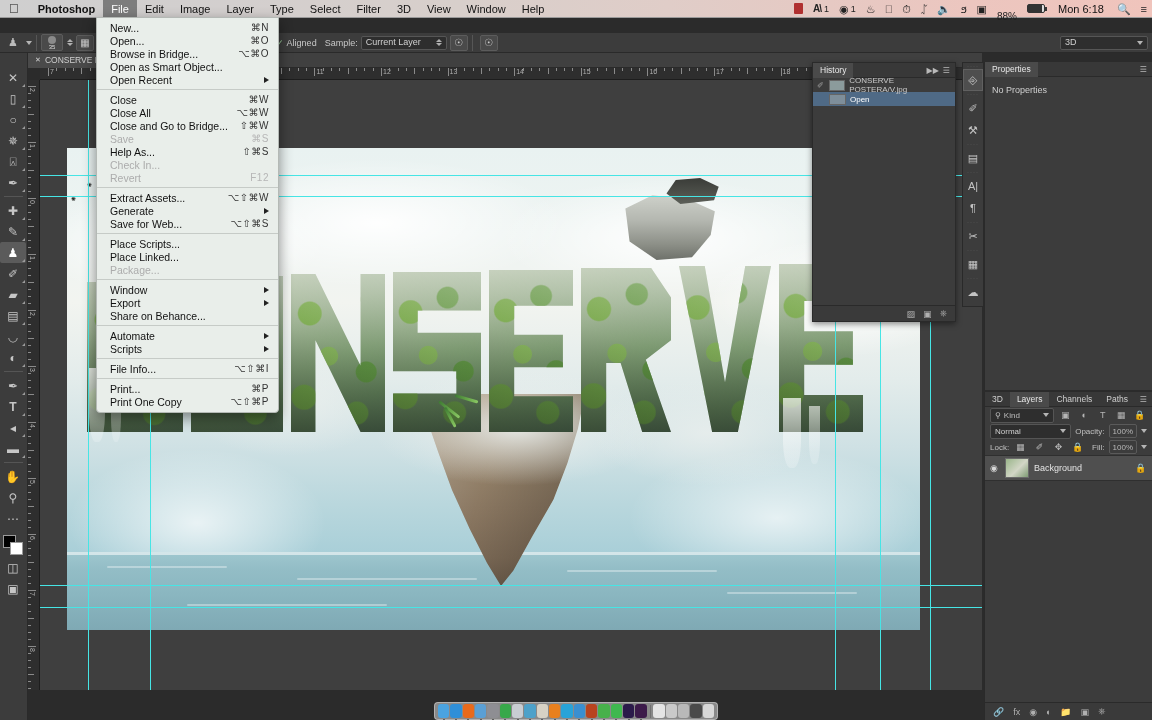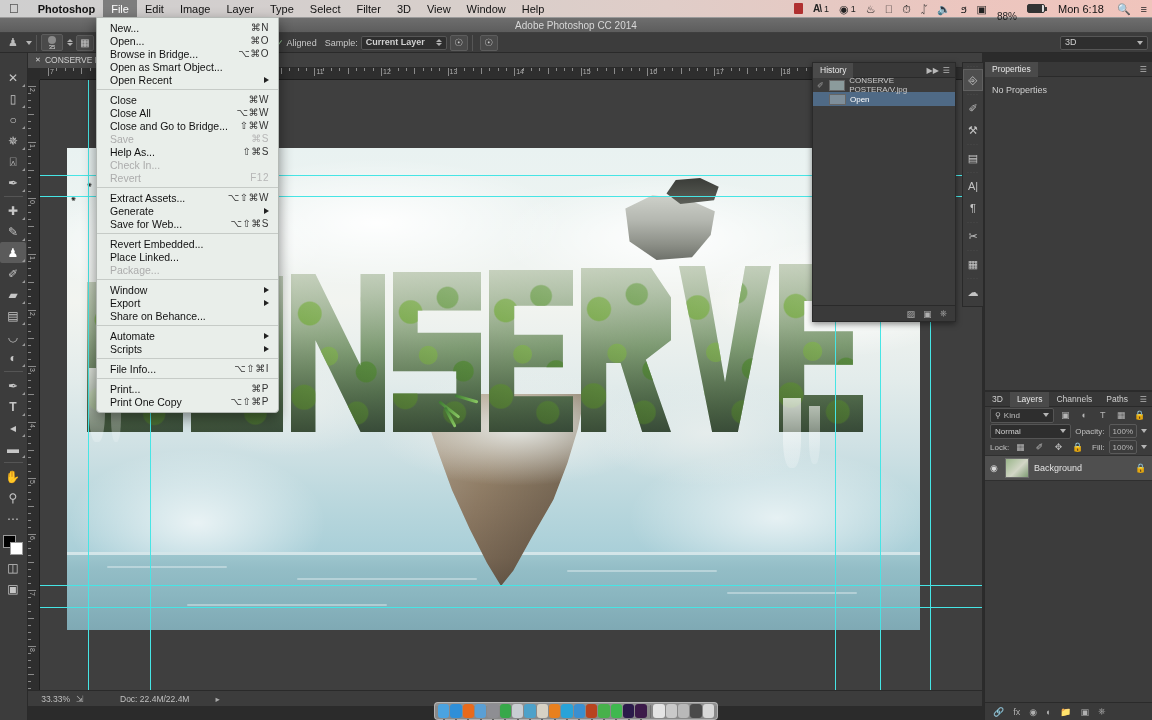--- a/index.html
+++ b/index.html
@@ -381,21 +381,20 @@
           <span class="batt">
             <i></i>
           </span>
         </div>
       <div class="mac-clock">Mon 6:18</div>
       <div class="mac-ricon">🔍</div>
       <div class="mac-ricon">≡</div>
     </div>
   </div>
 
-  <div class="ps-title">Adobe Photoshop CC 2014</div>
 
   <div class="options-bar">
     <div style="width:26px;display:flex;align-items:center;justify-content:center;color:#bbb;font-size:11px;">♟</div>
     <div class="tri-down"></div>
     <div class="ob-sep"></div>
     <div style="display:flex;align-items:center;gap:2px;">
       <div style="width:22px;height:17px;background:#4a4a4a;border:1px solid #5c5c5c;border-radius:2px;display:flex;flex-direction:column;align-items:center;justify-content:center;">
         <div style="width:8px;height:8px;border-radius:50%;background:#8a8a8a;"></div>
         <div style="font-size:6px;color:#ddd;">35</div>
       </div>
@@ -418,21 +417,21 @@
         <i class="up"></i>
         <i class="dn"></i>
       </div>
     <div class="ob-icon">✎</div>
     <div class="ob-sep"></div>
     <div style="display:flex;align-items:center;gap:3px;margin-left:4px;">
       <span style="color:#9fd49f;font-size:9px;">✓</span>
       <span class="ob-label" style="margin:0;">Aligned</span>
     </div>
     <div class="ob-label" style="margin-left:8px;">Sample:</div>
-    <div class="ob-chip" style="width:86px;justify-content:space-between;font-weight:bold;">
+    <div class="ob-chip" style="width:86px;justify-content:space-between;">
       <span>Current Layer</span>
       <span class="stepper">
           <i class="up"></i>
           <i class="dn"></i>
         </span>
     </div>
     <div class="ob-icon">☉</div>
     <div class="ob-sep"></div>
     <div class="ob-icon">☉</div>
     <div style="margin-left:auto;margin-right:4px;display:flex;align-items:center;gap:3px;">
@@ -927,26 +926,20 @@
       <span>🔗</span>
       <span>fx</span>
       <span>◉</span>
       <span>◐</span>
       <span>📁</span>
       <span>▣</span>
       <span>⎈</span>
     </div>
   </div>
 
-  <div class="statusbar">
-    <div class="sb-zoom">33.33%</div>
-    <div style="width:16px;color:#aaa;font-size:9px;">⇲</div>
-    <div style="margin-left:28px;">Doc: 22.4M/22.4M</div>
-    <div style="margin-left:26px;color:#aaa;">▸</div>
-  </div>
 
 
   <div class="dock" id="macdock">
       <div class="dock-app" style="background: rgb(74, 163, 224);"></div>
       <div class="dock-app" style="background: rgb(47, 143, 216);"></div>
       <div class="dock-app" style="background: rgb(232, 106, 28);"></div>
       <div class="dock-app" style="background: rgb(90, 159, 212);"></div>
       <div class="dock-app" style="background: rgb(142, 142, 147);"></div>
       <div class="dock-app" style="background: rgb(55, 168, 74);"></div>
       <div class="dock-app" style="background: rgb(200, 205, 210);"></div>
@@ -1024,21 +1017,21 @@
       <div class="mi">
         <span>Generate</span>
         <span class="arrow"></span>
       </div>
       <div class="mi">
         <span>Save for Web...</span>
         <span class="key">⌥⇧⌘S</span>
       </div>
       <div class="mi-sep"></div>
       <div class="mi">
-        <span>Revert Embedded...</span>
+        <span>Place Scripts...</span>
       </div>
       <div class="mi">
         <span>Place Linked...</span>
       </div>
       <div class="mi disabled">
         <span>Package...</span>
       </div>
       <div class="mi-sep"></div>
       <div class="mi">
         <span>Window</span>

